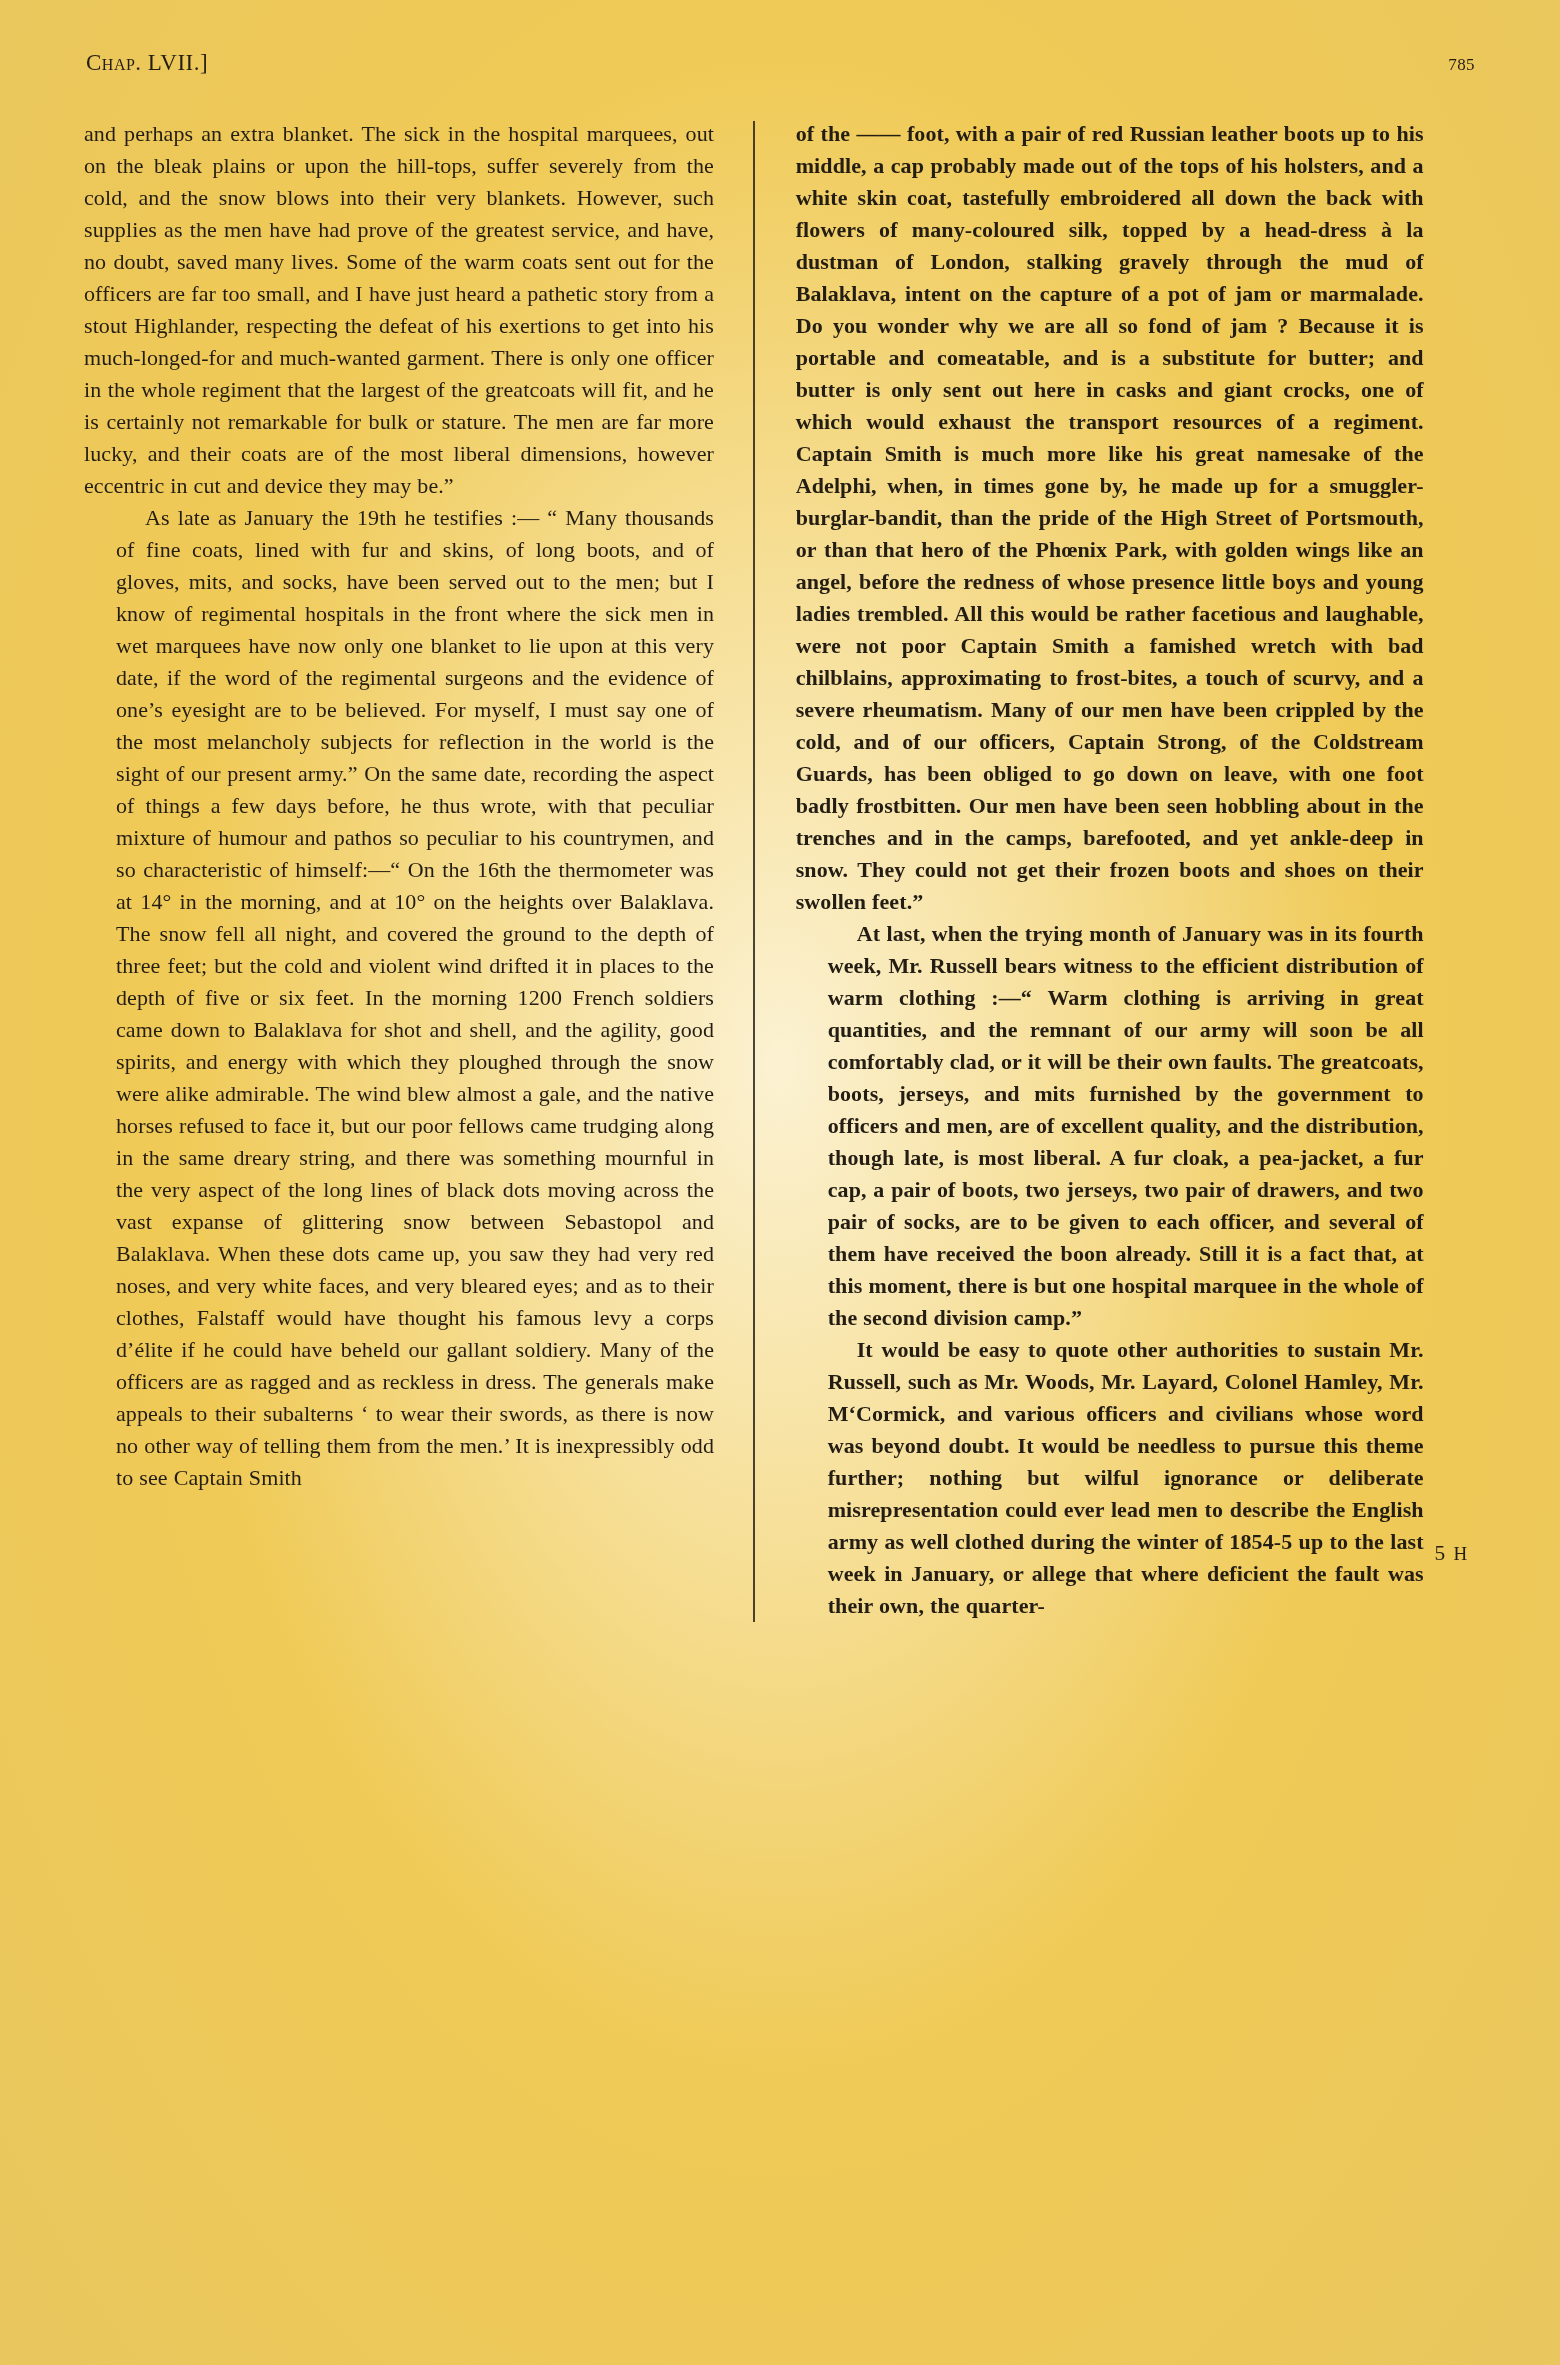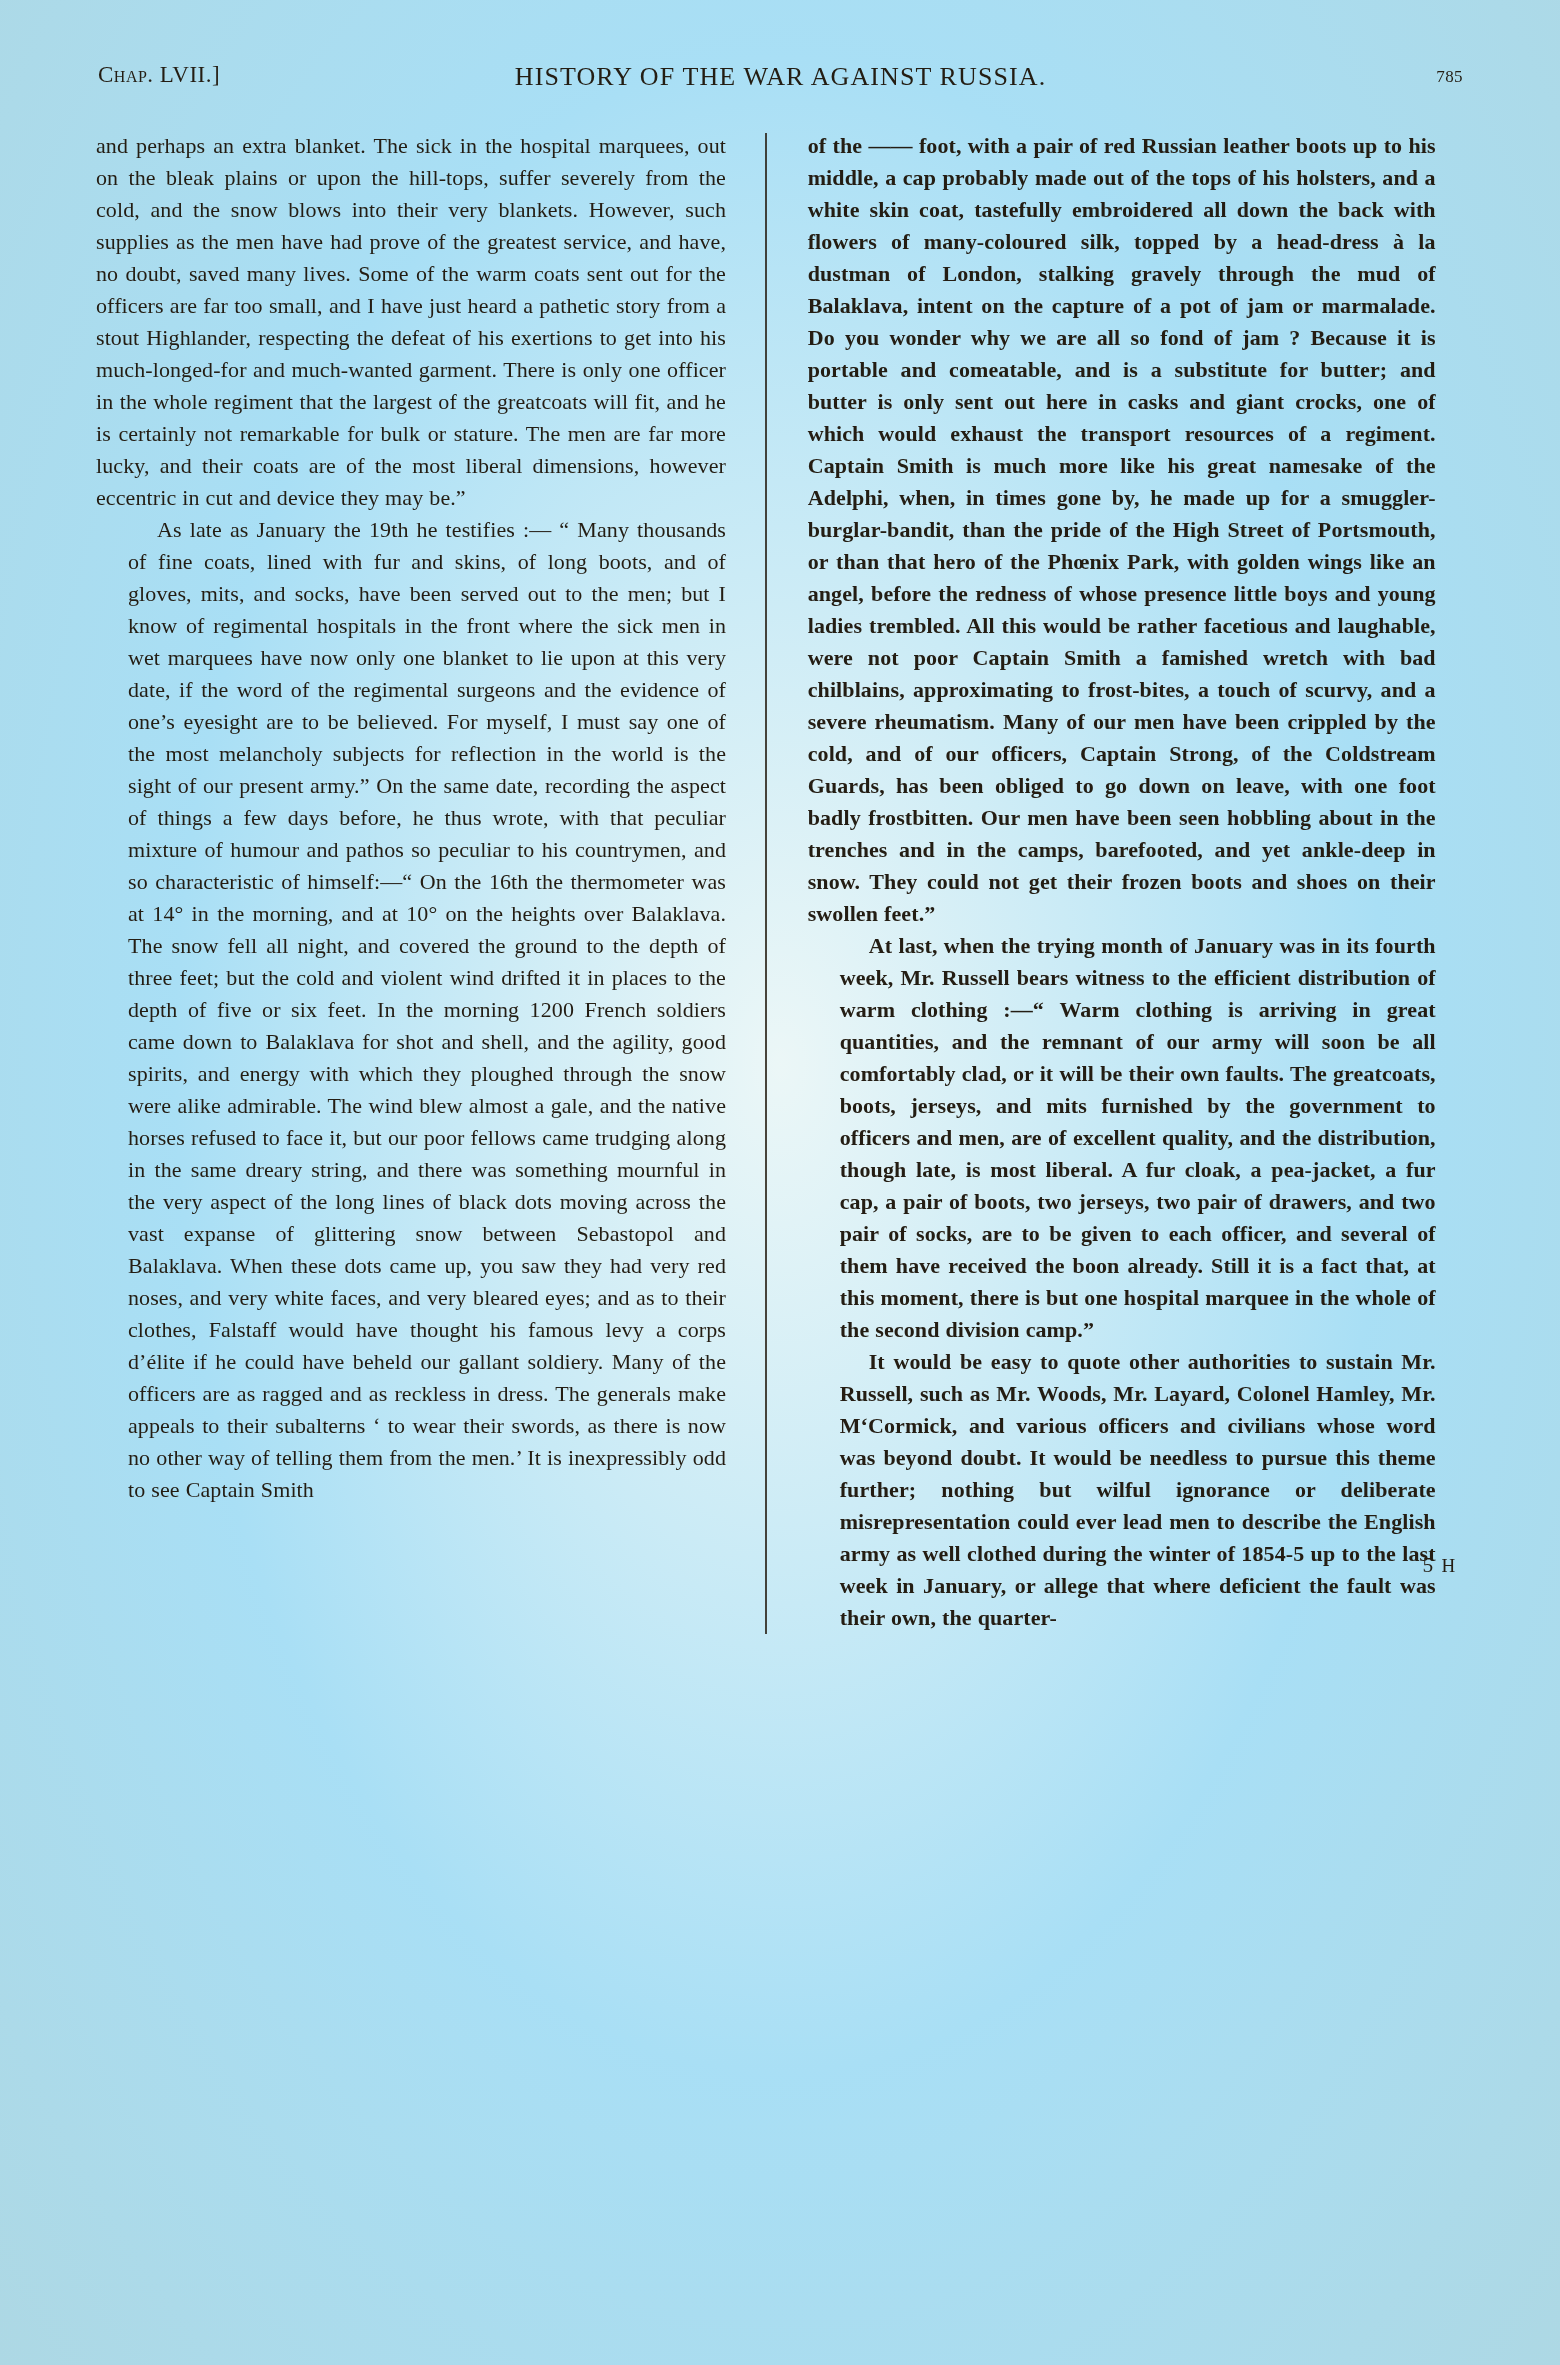--- a/index.html
+++ b/index.html
@@ -10,23 +10,23 @@
   body {
     width: 1561px;
     min-height: 2366px;
     font-family: "Liberation Serif", serif;
     color: #241d13;
   }
   .page {
     position: relative;
     width: 1561px;
     height: 2366px;
-    background: #7dd3fc;
+    background: #eab308;
     box-sizing: border-box;
-    padding: 12px;
+    padding: 0;
     overflow: hidden;
   }
   
   .page:before {
     content: "";
     position: absolute;
     inset: 0;
     background:
       radial-gradient(ellipse at 50% 45%, rgba(255,253,246,0.85) 0%, rgba(250,245,232,0.35) 55%, rgba(232,222,199,0.45) 100%);
     pointer-events: none;
@@ -111,21 +111,20 @@
   }
 </style>
 </head>
 <body>
 
 <div class="page">
   <div class="content">
 
     <div class="running-head">
       <div class="rh-chapter">Chap. LVII.]</div>
-      <div class="rh-title">HISTORY OF THE WAR AGAINST RUSSIA.</div>
       <div class="rh-folio">785</div>
     </div>
 
     <div class="columns">
 
       <div class="col left">
         <p class="para">and perhaps an extra blanket. The sick in the hospital marquees, out on the bleak plains or upon the hill-tops, suffer severely from the cold, and the snow blows into their very blankets. However, such supplies as the men have had prove of the greatest service, and have, no doubt, saved many lives. Some of the warm coats sent out for the officers are far too small, and I have just heard a pathetic story from a stout Highlander, respecting the defeat of his exertions to get into his much-longed-for and much-wanted garment. There is only one officer in the whole regiment that the largest of the greatcoats will fit, and he is certainly not remarkable for bulk or stature. The men are far more lucky, and their coats are of the most liberal dimensions, however eccentric in cut and device they may be.”</p>
         <p class="para indent">As late as January the 19th he testifies :— “ Many thousands of fine coats, lined with fur and skins, of long boots, and of gloves, mits, and socks, have been served out to the men; but I know of regimental hospitals in the front where the sick men in wet marquees have now only one blanket to lie upon at this very date, if the word of the regimental surgeons and the evidence of one’s eyesight are to be believed. For myself, I must say one of the most melancholy subjects for reflection in the world is the sight of our present army.” On the same date, recording the aspect of things a few days before, he thus wrote, with that peculiar mixture of humour and pathos so peculiar to his countrymen, and so characteristic of himself:—“ On the 16th the thermometer was at 14° in the morning, and at 10° on the heights over Balaklava. The snow fell all night, and covered the ground to the depth of three feet; but the cold and violent wind drifted it in places to the depth of five or six feet. In the morning 1200 French soldiers came down to Balaklava for shot and shell, and the agility, good spirits, and energy with which they ploughed through the snow were alike admirable. The wind blew almost a gale, and the native horses refused to face it, but our poor fellows came trudging along in the same dreary string, and there was something mournful in the very aspect of the long lines of black dots moving across the vast expanse of glittering snow between Sebastopol and Balaklava. When these dots came up, you saw they had very red noses, and very white faces, and very bleared eyes; and as to their clothes, Falstaff would have thought his famous levy a corps d’élite if he could have beheld our gallant soldiery. Many of the officers are as ragged and as reckless in dress. The generals make appeals to their subalterns ‘ to wear their swords, as there is now no other way of telling them from the men.’ It is inexpressibly odd to see Captain Smith</p>
       </div>
 

